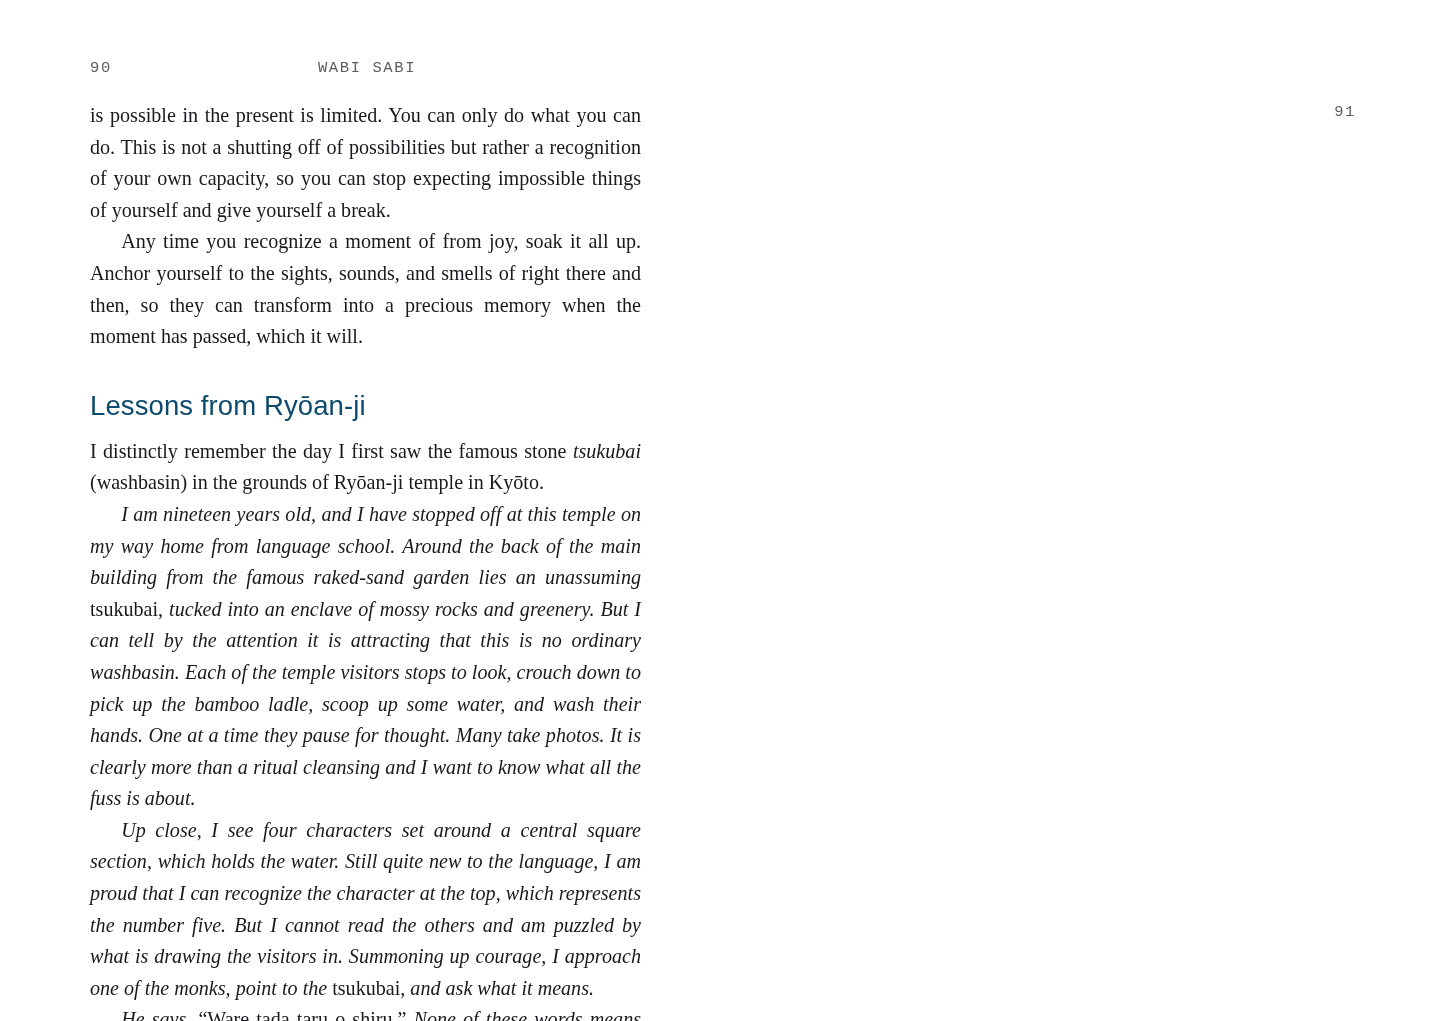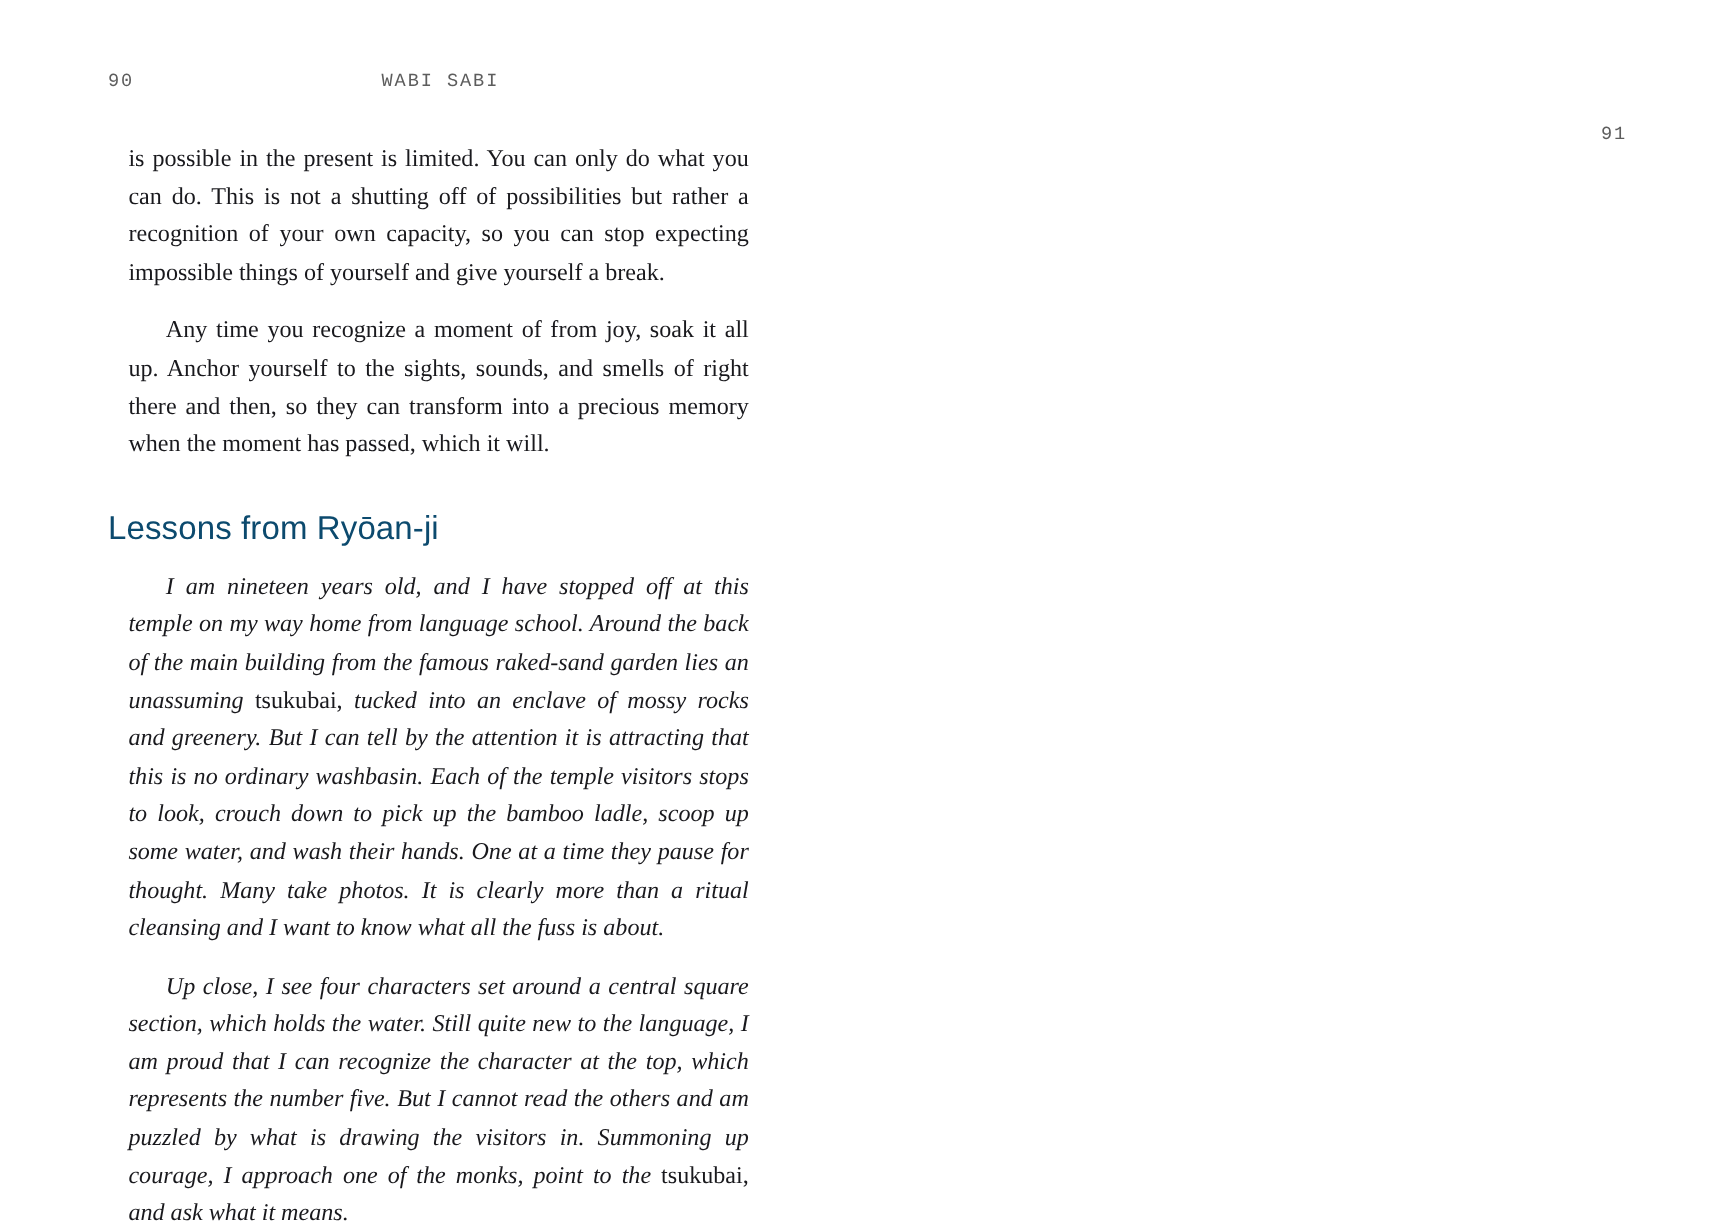--- a/index.html
+++ b/index.html
@@ -54,21 +54,21 @@
     width: 551px;
     font-size: 20.1px;
     line-height: 31.6px;
     text-align: justify;
     text-justify: inter-word;
     color: #19191d;
   }
   .tb-left  { left: 90px; }
 
   p {
-    margin: 17px;
+    margin: 0;
     text-indent: 0;
   }
   p.ind { text-indent: 1.55em; }
   p.it  { font-style: italic; }
   .it-roman { font-style: normal; }
 
   
   h2.section {
     font-family: "Liberation Sans", "DejaVu Sans", sans-serif;
     font-weight: 400;
@@ -92,20 +92,21 @@
     <div class="runhead title-center">WABI SABI</div>
 
     <div class="textblock tb-left">
 
       <p>is possible in the present is limited. You can only do what you can do. This is not a shutting off of possibilities but rather a recognition of your own capacity, so you can stop expecting impossible things of yourself and give yourself a break.</p>
 
       <p class="ind">Any time you recognize a moment of from joy, soak it all up. Anchor yourself to the sights, sounds, and smells of right there and then, so they can transform into a precious memory when the moment has passed, which it will.</p>
 
       <h2 class="section">Lessons from Ryōan-ji</h2>
 
+      <p><span>I distinctly remember the day I first saw the famous stone </span><em>tsukubai</em><span> (washbasin) in the grounds of Ryōan-ji temple in Kyōto.</span></p>
 
       <p class="ind it"><span>I am nineteen years old, and I have stopped off at this temple on my way home from language school. Around the back of the main building from the famous raked-sand garden lies an unassuming </span><span class="it-roman">tsukubai,</span><span> tucked into an enclave of mossy rocks and greenery. But I can tell by the attention it is attracting that this is no ordinary washbasin. Each of the temple visitors stops to look, crouch down to pick up the bamboo ladle, scoop up some water, and wash their hands. One at a time they pause for thought. Many take photos. It is clearly more than a ritual cleansing and I want to know what all the fuss is about.</span></p>
 
       <p class="ind it"><span>Up close, I see four characters set around a central square section, which holds the water. Still quite new to the language, I am proud that I can recognize the character at the top, which represents the number five. But I cannot read the others and am puzzled by what is drawing the visitors in. Summoning up courage, I approach one of the monks, point to the </span><span class="it-roman">tsukubai,</span><span> and ask what it means.</span></p>
 
       <p class="ind it"><span>He says, </span><span class="it-roman">“Ware tada taru o shiru.”</span><span> None of these words means “five” so I am still none the wiser. I draw a picture of it and go home to consult my dictionary and my host mother.</span></p>
 
     </div>
   </div>
 

